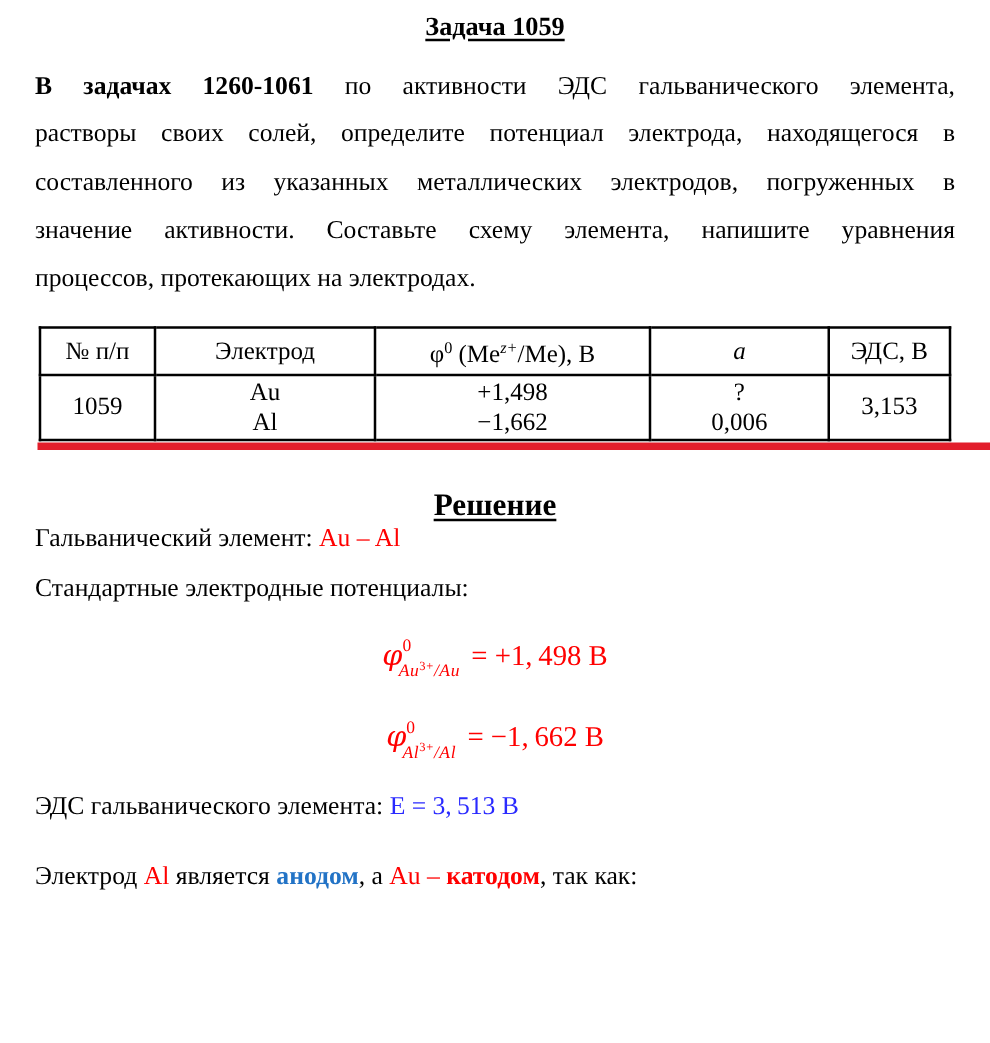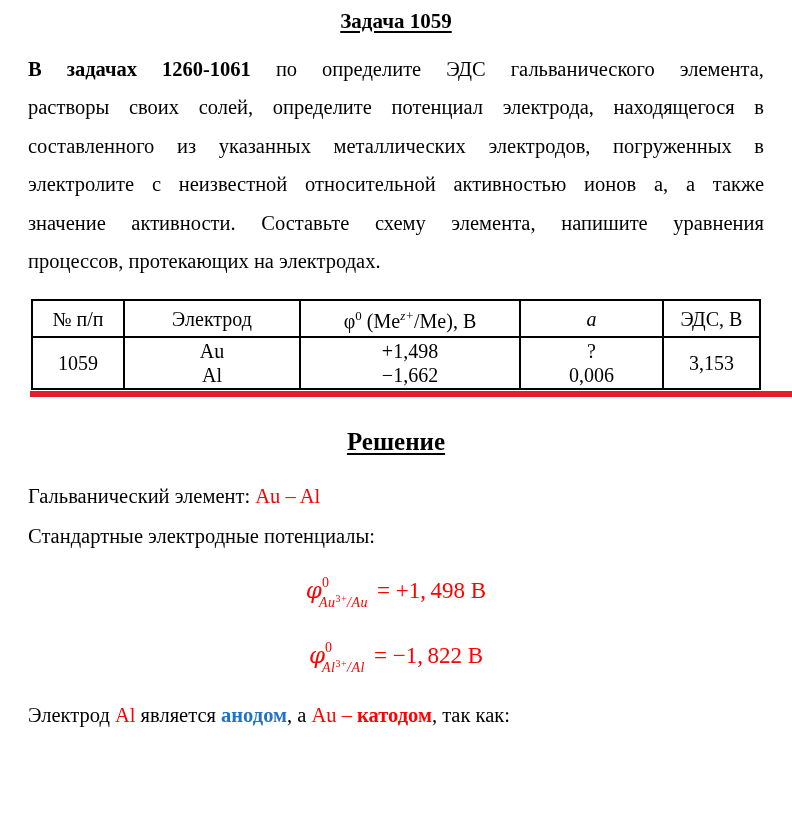--- a/index.html
+++ b/index.html
@@ -57,21 +57,21 @@
     background: var(--divider-red, #e21e2b);
   }
 
   .sol-heading {
     margin-top: 32px;
     text-align: center;
     font-size: 25px; line-height: 26px; font-weight: bold;
   }
 
   .sol-line { font-size: 20.5px; line-height: 26px; }
-  .m1 { margin-top: 28px; }
+  .m1 { }
   .m2 { margin-top: 14px; }
   .m3 { margin-top: 25px; }
   .m4 { margin-top: 25px; }
   .m5 { margin-top: 30px; }
 
   .red  { color: var(--red, #ff0000); }
   .blue { color: var(--blue, #2a2aff); }
   .anode { color: var(--anode-blue, #2273c6); font-weight: bold; }
   .cathode { color: var(--red, #ff0000); font-weight: bold; }
 
@@ -93,24 +93,23 @@
 </head>
 <body>
 
 <div class="page">
 
   <div class="doc-title">
     <span class="u">Задача 1059</span>
   </div>
 
   <div class="para">
-    <div class="p-line"><b>В задачах 1260-1061</b><span> по определите ЭДС гальванического элемента,</span></div>
+    <div class="p-line"><b>В задачах 1260-1061</b><span> по активности ЭДС гальванического элемента,</span></div>
     <div class="p-line">растворы своих солей, определите потенциал электрода, находящегося в</div>
     <div class="p-line">составленного из указанных металлических электродов, погруженных в</div>
-    <div class="p-line">электролите с неизвестной относительной активностью ионов а, а также</div>
     <div class="p-line">значение активности. Составьте схему элемента, напишите уравнения</div>
     <div class="p-line last">процессов, протекающих на электродах.</div>
   </div>
 
   <table class="data-table">
     <colgroup>
       <col style="width:92px">
         <col style="width:176px">
         <col style="width:220px">
         <col style="width:143px">
@@ -153,22 +152,25 @@
     <span>Гальванический элемент: </span><span class="red">Au – Al</span>
   </div>
 
   <div class="sol-line m2">Стандартные электродные потенциалы:</div>
 
   <div class="formula-row f1">
     <span class="formula"><i class="f-phi">φ</i><sup class="f-sup">0</sup><sub class="f-sub"><span>Au</span><sup class="f-subsup">3+</sup><span>/Au</span></sub><span class="f-val">= +1, 498 В</span></span>
   </div>
 
   <div class="formula-row f2">
-    <span class="formula"><i class="f-phi">φ</i><sup class="f-sup">0</sup><sub class="f-sub"><span>Al</span><sup class="f-subsup">3+</sup><span>/Al</span></sub><span class="f-val">= −1, 822 В</span></span>
+    <span class="formula"><i class="f-phi">φ</i><sup class="f-sup">0</sup><sub class="f-sub"><span>Al</span><sup class="f-subsup">3+</sup><span>/Al</span></sub><span class="f-val">= −1, 662 В</span></span>
   </div>
 
+  <div class="sol-line m3">
+    <span>ЭДС гальванического элемента: </span><span class="blue">E = 3, 513 В</span>
+  </div>
 
 
   <div class="sol-line m5">
     <span>Электрод </span><span class="red">Al</span><span> является </span><span class="anode">анодом</span><span>, а </span><span class="red">Au – </span><span class="cathode"> катодом</span><span>, так как:</span>
   </div>
 
 </div>
 
 </body></html>

